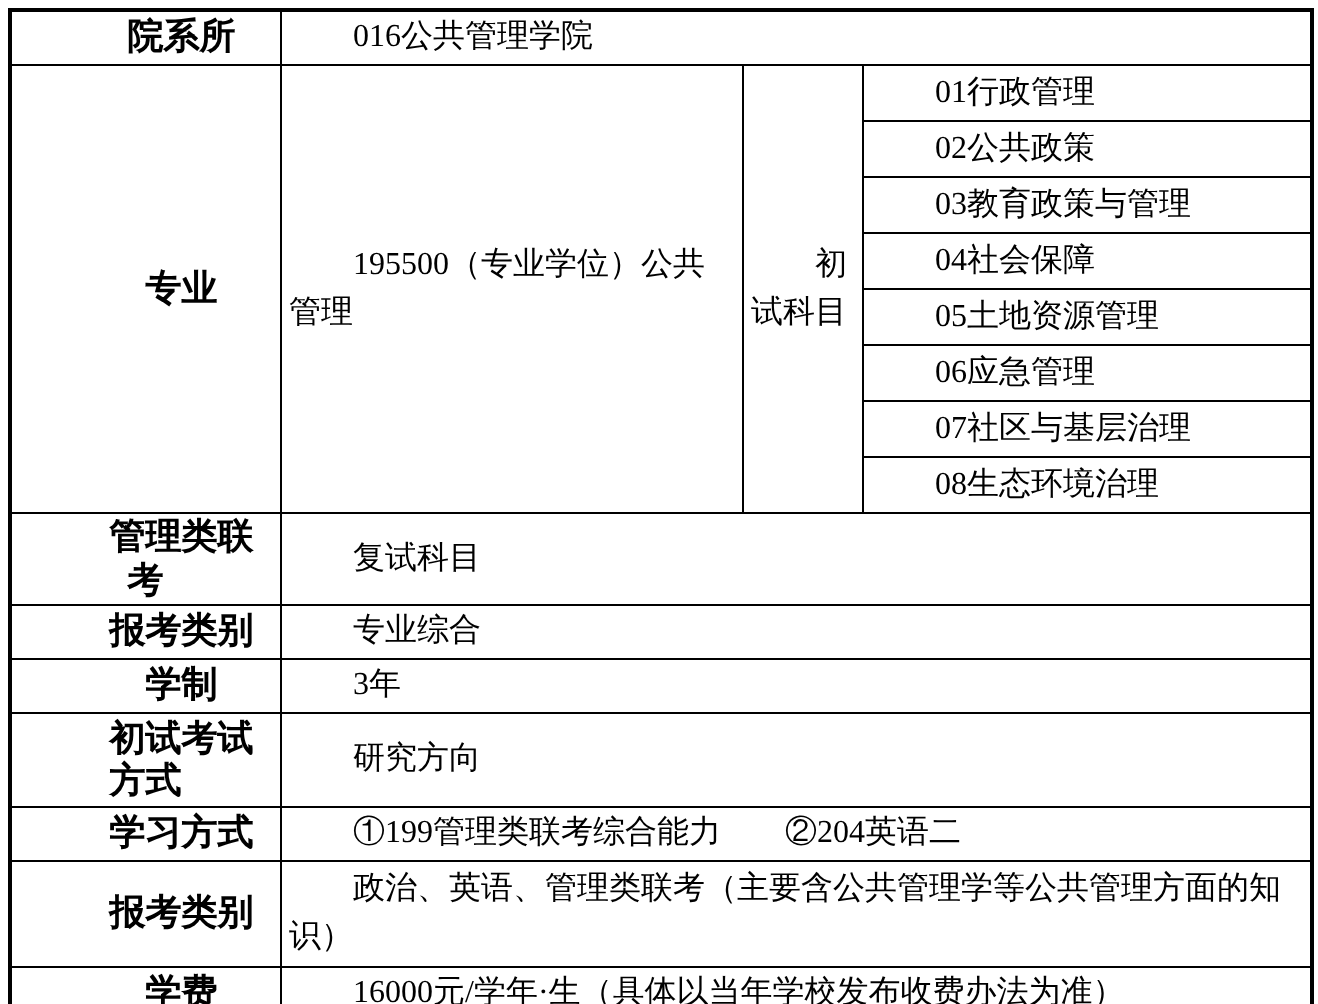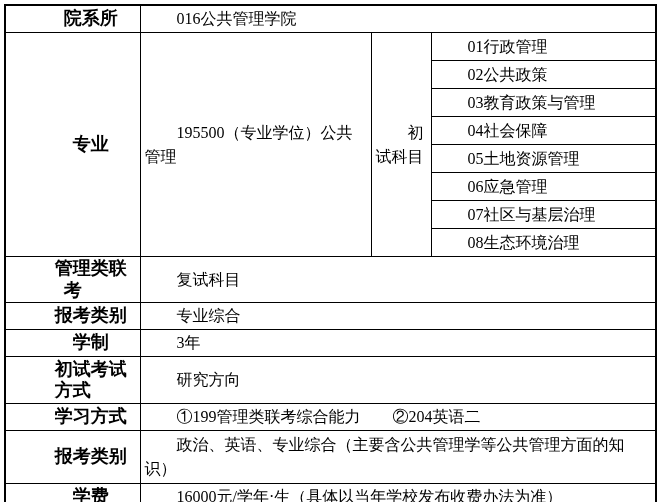--- a/index.html
+++ b/index.html
@@ -107,21 +107,21 @@
     <td class="value" colspan="3">研究方向</td>
   </tr>
 
   <tr>
     <td class="label" style="height:24px">学习方式</td>
     <td class="value" colspan="3">①199管理类联考综合能力　　②204英语二</td>
   </tr>
 
   <tr>
     <td class="label" style="height:50px">报考类别</td>
-    <td class="value" colspan="3">政治、英语、专业综合（主要含公共管理学等公共管理方面的知识）</td>
+    <td class="value" colspan="3">政治、英语、管理类联考（主要含公共管理学等公共管理方面的知识）</td>
   </tr>
 
   <tr>
     <td class="label" style="height:24px">学费</td>
     <td class="value" colspan="3">16000元/学年·生（具体以当年学校发布收费办法为准）</td>
   </tr>
 
   <tr>
     <td class="label" style="height:54px">预计招生人数</td>
     <td class="value" colspan="3">100多名（具体以当年学校下达的招生指标为准）</td>

